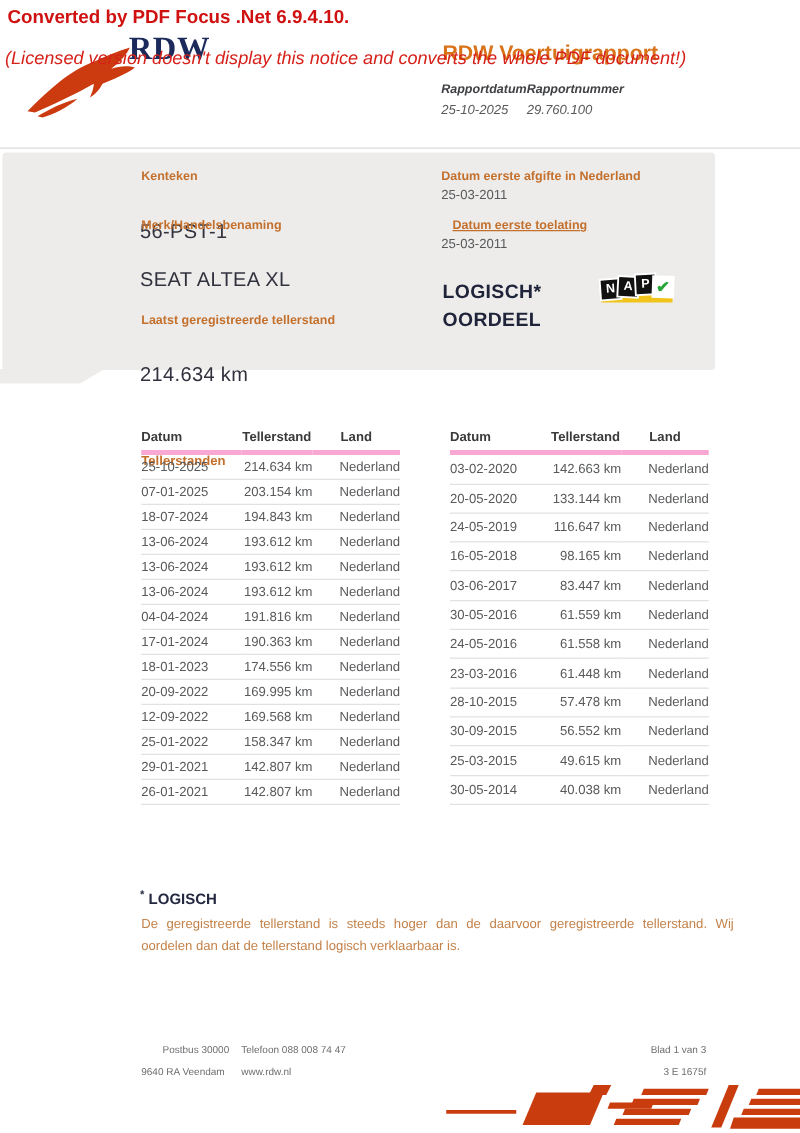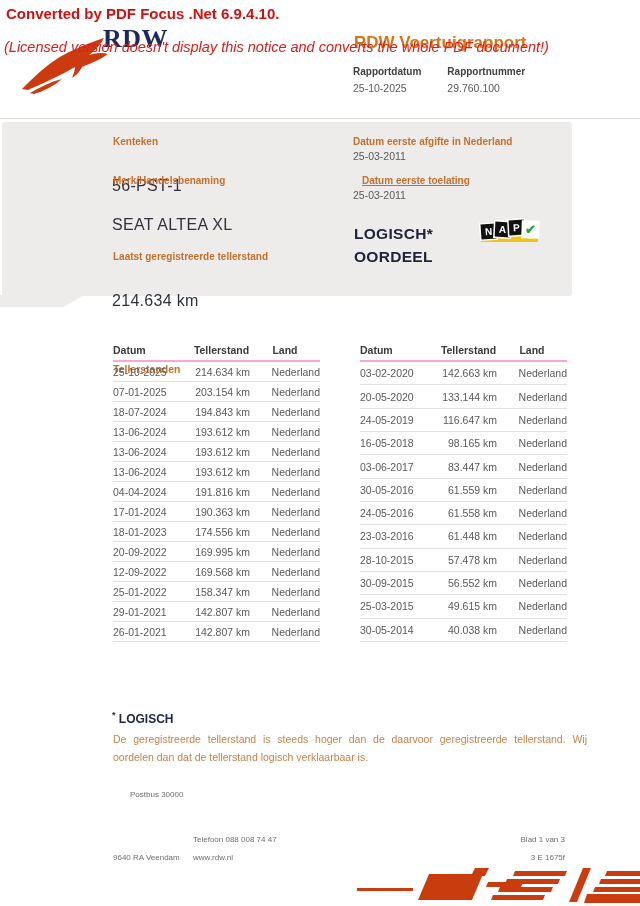--- a/index.html
+++ b/index.html
@@ -12,21 +12,21 @@
 
   
   .wm1{left:6px;top:5px;font-size:15px;font-weight:bold;color:#cf1211;z-index:30;white-space:nowrap;}
   .wm2{left:4px;top:39px;font-size:14.5px;font-style:italic;color:#d6201a;z-index:30;white-space:nowrap;}
 
   
   .rdw-logo{left:103px;top:24px;font-family:"Liberation Serif",serif;font-weight:bold;
     font-size:26px;color:#1b2a5a;z-index:5;letter-spacing:0.5px;}
   .flame{left:20px;top:37px;z-index:4;}
   .doc-title{left:354px;top:33px;font-size:17px;font-weight:bold;color:#d9731a;z-index:2;white-space:nowrap;}
-  .meta{left:353px;top:66px;display:flex;gap:26px;z-index:2;}
+  .meta{left:353px;top:66px;display:flex;z-index:2;font-style:italic;}
   .meta .col{display:flex;flex-direction:column;}
   .meta .lab{font-size:10px;font-weight:bold;color:#3f4043;margin-bottom:5px;}
   .meta .val{font-size:10.5px;color:#58595b;}
   .top-rule{left:0;top:118px;width:640px;height:1px;background:#dcdbd9;}
 
   
   .panel{left:2px;top:122px;width:570px;height:174px;background:#edeceb;border-radius:3px;}
   .panel-notch{left:0;top:295px;width:84px;height:12px;background:#edeceb;
     clip-path:polygon(0 0,100% 0,76% 100%,0 100%);}
   .lbl{font-size:10px;font-weight:bold;color:#c4702d;white-space:nowrap;}
@@ -43,35 +43,35 @@
   .nap-n{left:3px;top:5px;transform:rotate(-4deg);}
   .nap-a{left:17px;top:3px;transform:rotate(3deg);}
   .nap-p{left:31px;top:1px;transform:rotate(-3deg);}
   .nap-check{left:45px;top:3px;background:#fff;color:#27a538;font-size:13px;transform:rotate(2deg);}
 
   
   .section-heading{left:113px;top:327px;font-size:10.5px;font-weight:bold;color:#c4702d;margin-top:36px;}
   .tables-wrap{left:113px;top:341px;width:452px;display:flex;gap:40px;}
   table.odo{width:207px;border-collapse:collapse;font-size:10.5px;color:#58595b;table-layout:fixed;}
   table.odo th{font-size:10.5px;font-weight:bold;color:#3a3a3c;padding:3px 0 4px;
-    border-bottom:2px solid #f9a8d4;text-align:left;}
+    border-bottom:4px solid #f9a8d4;text-align:left;}
   table.odo th:nth-child(2),table.odo th:nth-child(3){text-align:center;}
   table.odo td{padding:3.5px 0;border-bottom:1px solid #e2e1e0;white-space:nowrap;}
   table.odo td:nth-child(2),table.odo td:nth-child(3){text-align:right;}
   col.c-datum{width:80px;}col.c-teller{width:57px;}col.c-land{width:70px;}
 
   
   .fn-head{left:112px;top:710px;font-size:12px;font-weight:bold;color:#232840;}
   .fn-head sup{font-size:9px;}
   .fn-body{left:113px;top:730px;width:474px;font-size:10.5px;color:#c4824a;
     line-height:18px;text-align:justify;}
 
   
   .ft{font-size:8px;color:#6d6e71;white-space:nowrap;}
-  .ft-a1{left:113px;top:790px;padding-left:17px;}
+  .ft-a1{left:113px;top:835px;padding-left:17px;}
   .ft-c1{left:193px;top:835px;}
   .ft-a2{left:113px;top:853px;}
   .ft-c2{left:193px;top:853px;}
   .ft-page{left:455px;top:835px;width:110px;text-align:right;}
   .ft-code{left:455px;top:853px;width:110px;text-align:right;}
 
   .bottom-art{right:0;bottom:0;}
 </style>
 </head>
 <body>

